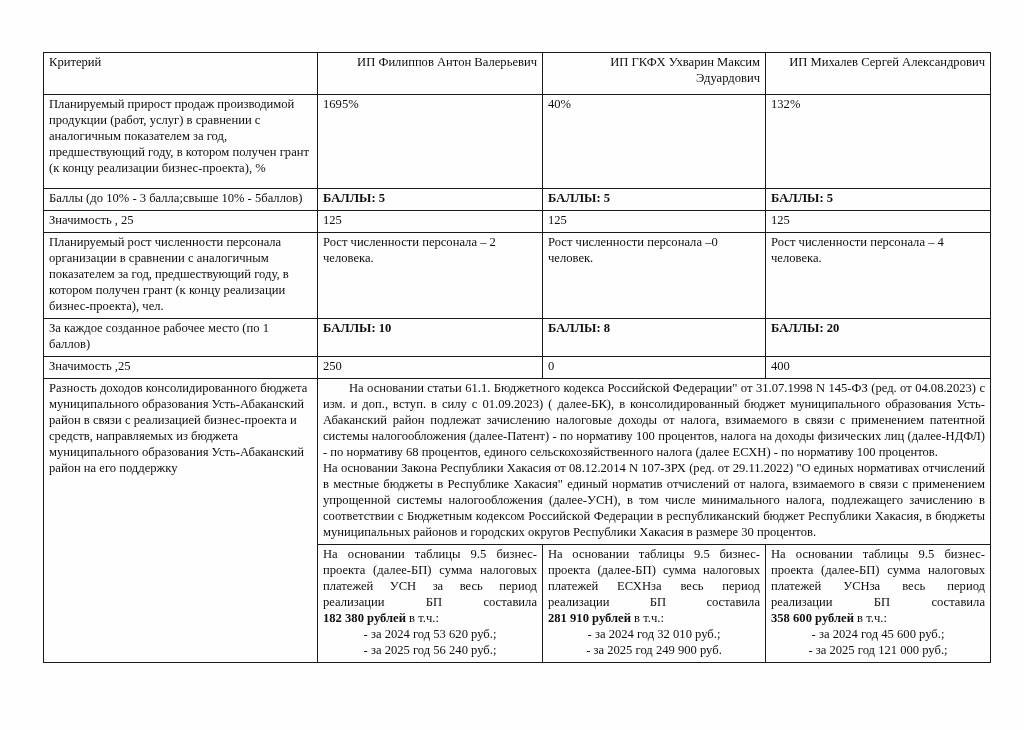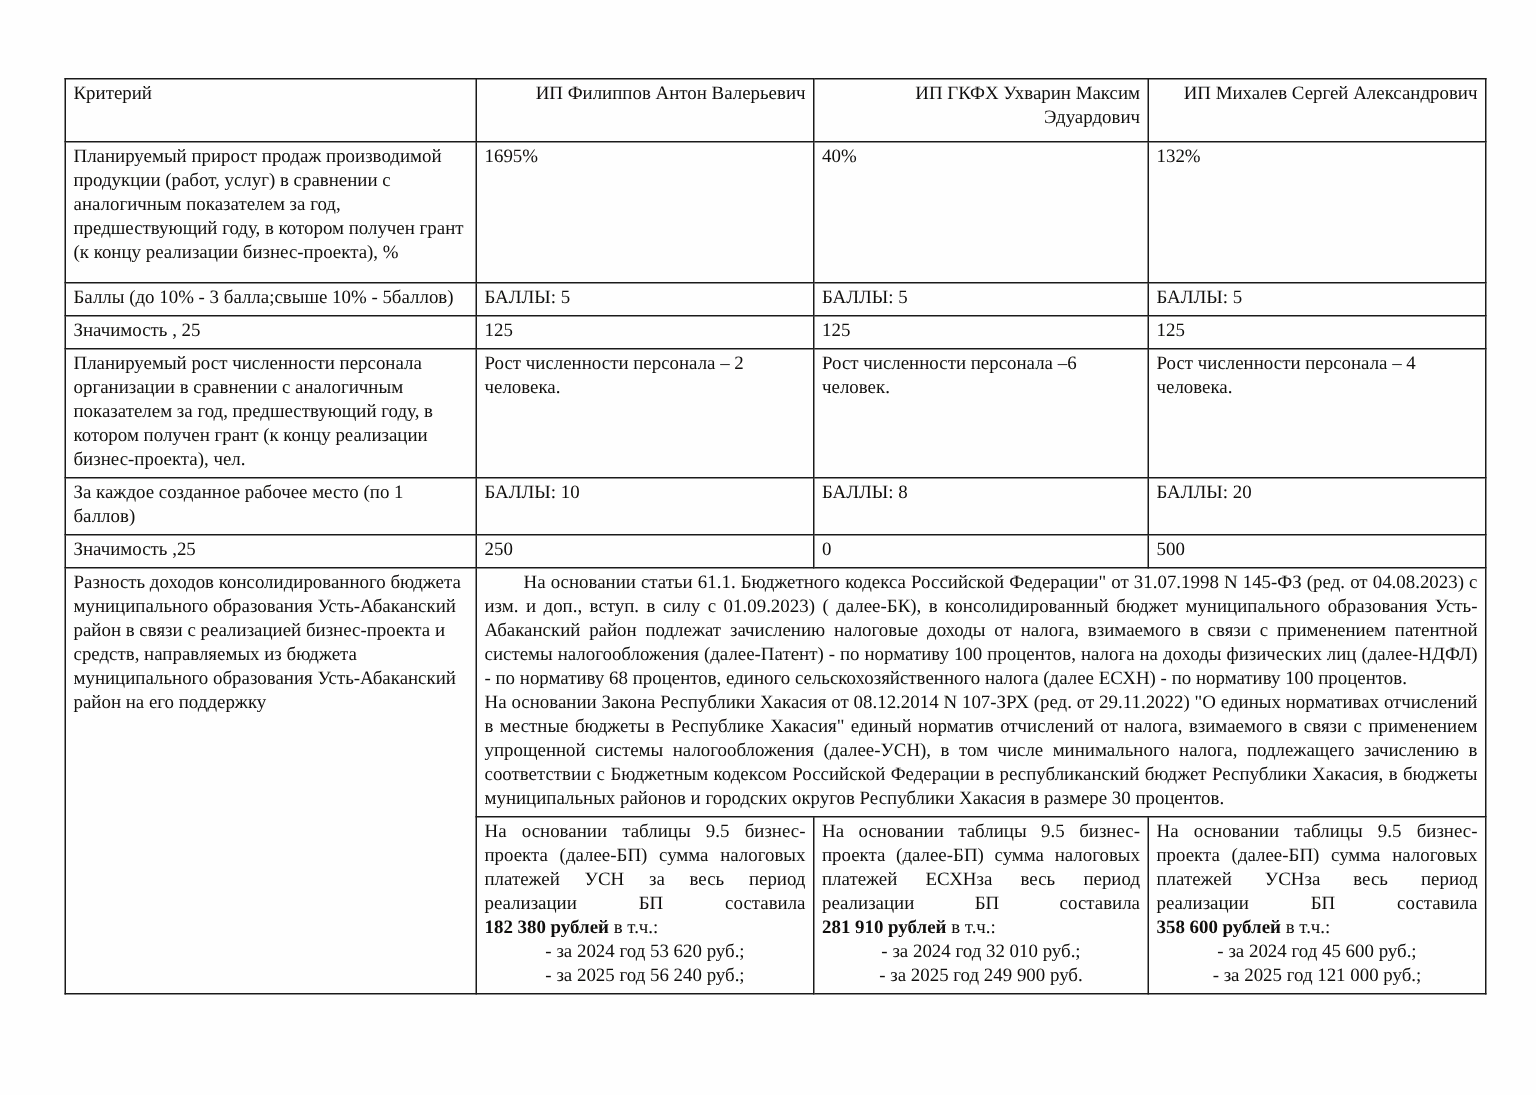--- a/index.html
+++ b/index.html
@@ -43,21 +43,21 @@
 
   
   col.c1 { width: 274px; }
   col.c2 { width: 225px; }
   col.c3 { width: 223px; }
   col.c4 { width: 225px; }
 
   .hdr-crit { vertical-align: top; }
   .hdr-name { text-align: right; vertical-align: top; }
 
-  .bold { font-weight: normal; }
+  .bold { font-weight: bold; }
 
   td.cell-head-row { height: 36px; }
 
   .just {
     text-align: justify;
     text-justify: inter-word;
     padding: 3px 6px 4px 6px;
   }
   .just p {
     margin: 0;
@@ -128,36 +128,36 @@
       <tr>
         <td class="row-small">Значимость , 25</td>
         <td class="row-small">125</td>
         <td class="row-small">125</td>
         <td class="row-small">125</td>
       </tr>
 
       <tr>
         <td class="tall-b">Планируемый рост численности персонала организации в сравнении с аналогичным показателем за год, предшествующий году, в котором получен грант (к концу реализации бизнес-проекта), чел.</td>
         <td>Рост численности персонала – 2 человека.</td>
-        <td>Рост численности персонала –6 человек.</td>
+        <td>Рост численности персонала –0 человек.</td>
         <td>Рост численности персонала – 4 человека.</td>
       </tr>
 
       <tr>
         <td>За каждое созданное рабочее место (по 1 баллов)</td>
         <td class="bold">БАЛЛЫ: 10</td>
         <td class="bold">БАЛЛЫ: 8</td>
         <td class="bold">БАЛЛЫ: 20</td>
       </tr>
 
       <tr>
         <td class="row-small">Значимость ,25</td>
         <td class="row-small">250</td>
         <td class="row-small">0</td>
-        <td class="row-small">500</td>
+        <td class="row-small">400</td>
       </tr>
 
       <tr>
         <td rowspan="2">Разность доходов консолидированного бюджета муниципального образования Усть-Абаканский район в связи с реализацией бизнес-проекта и средств, направляемых из бюджета муниципального образования Усть-Абаканский район на его поддержку</td>
         <td colspan="3" class="just">
           <p class="ind">На основании статьи 61.1. Бюджетного кодекса Российской Федерации" от 31.07.1998 N 145-ФЗ (ред. от 04.08.2023) с изм. и доп., вступ. в силу с 01.09.2023) ( далее-БК), в консолидированный бюджет муниципального образования Усть-Абаканский район подлежат зачислению налоговые доходы от налога, взимаемого в связи с применением патентной системы налогообложения (далее-Патент) - по нормативу 100 процентов, налога на доходы физических лиц (далее-НДФЛ) - по нормативу 68 процентов, единого сельскохозяйственного налога (далее ЕСХН) - по нормативу 100 процентов.</p>
           <p>На основании Закона Республики Хакасия от 08.12.2014 N 107-ЗРХ (ред. от 29.11.2022) "О единых нормативах отчислений в местные бюджеты в Республике Хакасия" единый норматив отчислений от налога, взимаемого в связи с применением упрощенной системы налогообложения (далее-УСН), в том числе минимального налога, подлежащего зачислению в соответствии с Бюджетным кодексом Российской Федерации в республиканский бюджет Республики Хакасия, в бюджеты муниципальных районов и городских округов Республики Хакасия в размере 30 процентов.</p>
         </td>
       </tr>
 

